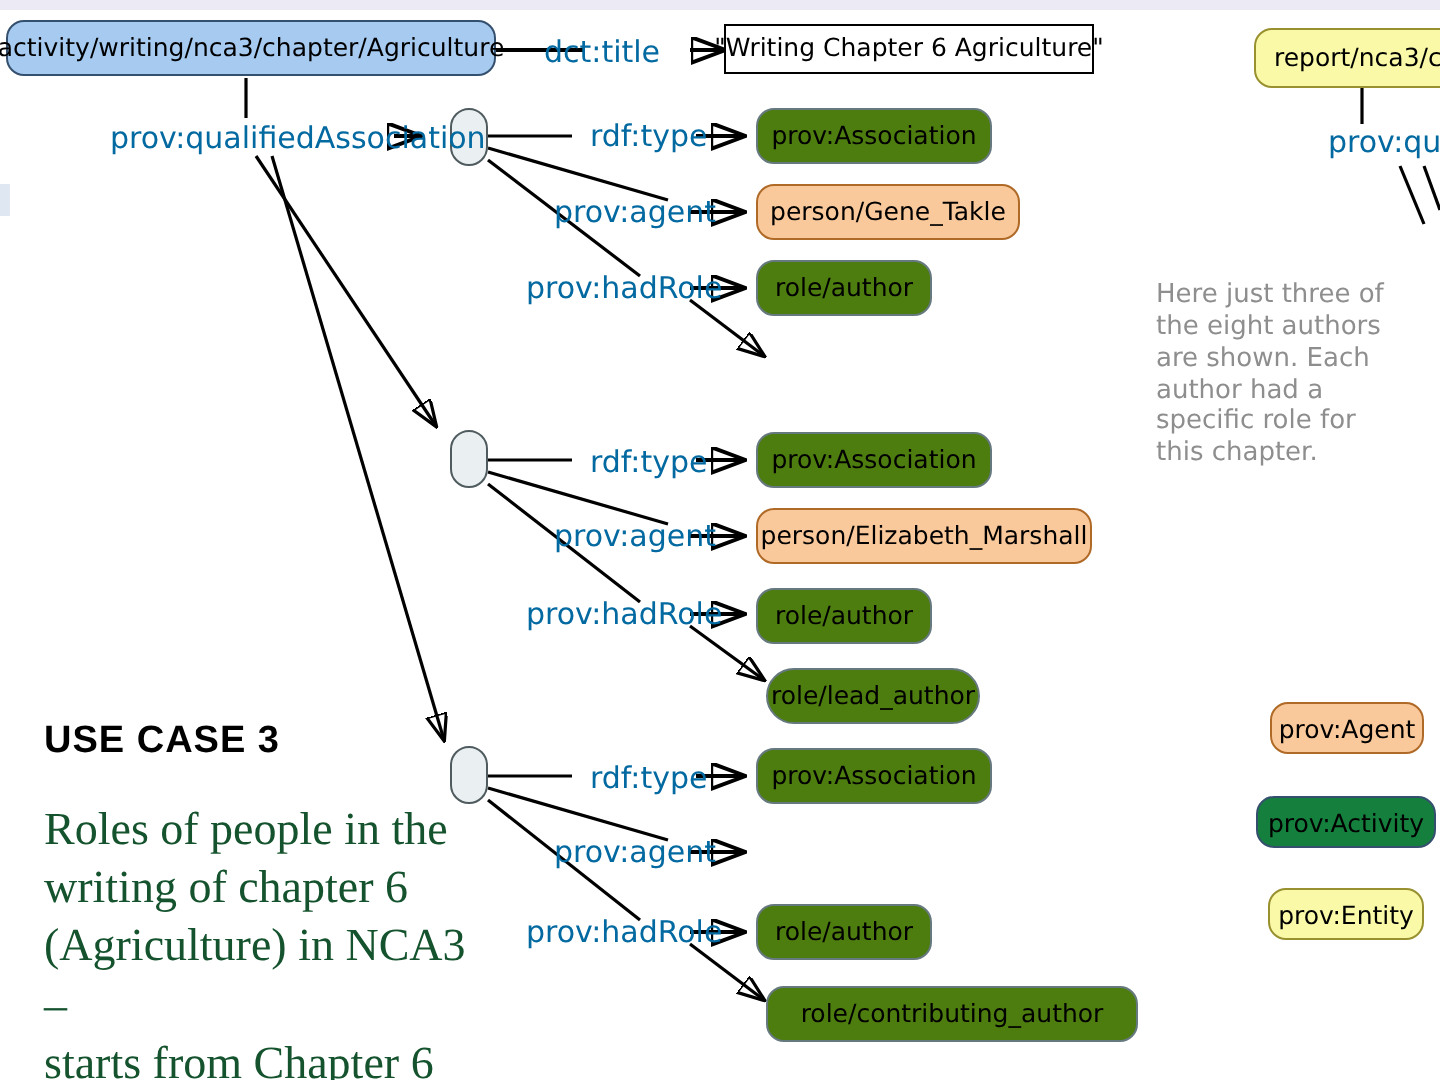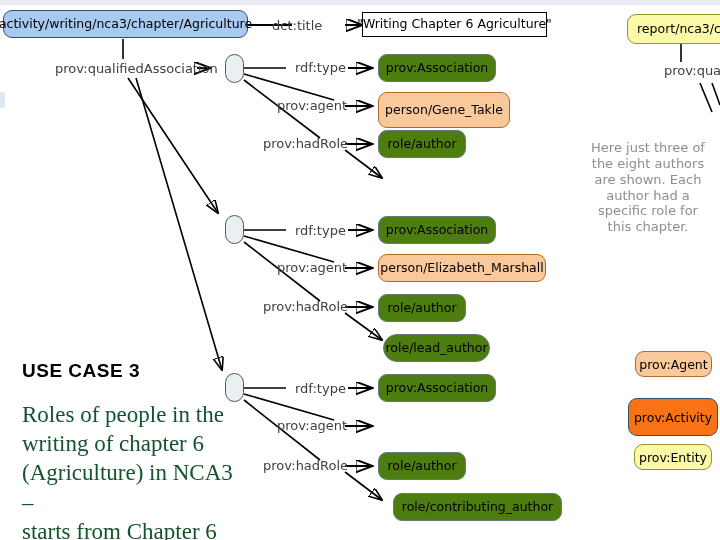--- a/index.html
+++ b/index.html
@@ -77,22 +77,22 @@
     width: 19px;
     height: 29px;
     border: 1px solid #4f5b5f;
     border-radius: 10px;
     background: #eaeff1;
   }
 
   
   .edge-label {
     position: absolute;
-    font-size: 13px;
-    color: #404040;
+    font-size: 15px;
+    color: #0369a1;
     white-space: nowrap;
     line-height: 1;
   }
 
   
   .note {
     position: absolute;
     font-size: 13px;
     line-height: 1.22;
     color: #8e8e8e;
@@ -189,61 +189,61 @@
 
   <div class="node literal" style="left:362px; top:12px; width:185px; height:25px;">"Writing Chapter 6 Agriculture"</div>
 
   <div class="node entity" style="left:627px; top:14px; width:120px; height:30px; justify-content:flex-start;">report/nca3/chapt</div>
 
   <div class="blanknode" style="left:225px; top:54px;"></div>
   <div class="blanknode" style="left:225px; top:215px;"></div>
   <div class="blanknode" style="left:225px; top:373px;"></div>
 
   <div class="node generic" style="left:378px; top:54px; width:118px; height:28px;">prov:Association</div>
-  <div class="node agent" style="left:378px; top:92px; width:132px; height:36px;">person/Gene_Takle</div>
+  <div class="node agent" style="left:378px; top:92px; width:132px; height:28px;">person/Gene_Takle</div>
   <div class="node generic" style="left:378px; top:130px; width:88px; height:28px;">role/author</div>
 
   <div class="node generic" style="left:378px; top:216px; width:118px; height:28px;">prov:Association</div>
   <div class="node agent" style="left:378px; top:254px; width:168px; height:28px;">person/Elizabeth_Marshall</div>
   <div class="node generic" style="left:378px; top:294px; width:88px; height:28px;">role/author</div>
   <div class="node generic" style="left:383px; top:334px; width:107px; height:28px;border-radius:14px;">role/lead_author</div>
 
   <div class="node generic" style="left:378px; top:374px; width:118px; height:28px;">prov:Association</div>
   <div class="node generic" style="left:378px; top:452px; width:88px; height:28px;">role/author</div>
-  <div class="node generic" style="left:383px; top:493px; width:169px; height:28px;margin-left:10px;">role/contributing_author</div>
+  <div class="node generic" style="left:383px; top:493px; width:186px; height:28px;">role/contributing_author</div>
 
   <div class="edge-label" style="left:272px; top:19px;">dct:title</div>
 
   <div class="edge-label" style="left:55px; top:62px;">prov:qualifiedAssociation</div>
 
   <div class="edge-label" style="left:664px; top:64px;">prov:qualified</div>
 
   <div class="edge-label" style="left:295px; top:61px;">rdf:type</div>
   <div class="edge-label" style="left:277px; top:99px;">prov:agent</div>
   <div class="edge-label" style="left:263px; top:137px;">prov:hadRole</div>
 
   <div class="edge-label" style="left:295px; top:224px;">rdf:type</div>
   <div class="edge-label" style="left:277px; top:261px;">prov:agent</div>
   <div class="edge-label" style="left:263px; top:300px;">prov:hadRole</div>
 
   <div class="edge-label" style="left:295px; top:382px;">rdf:type</div>
   <div class="edge-label" style="left:277px; top:419px;">prov:agent</div>
   <div class="edge-label" style="left:263px; top:459px;">prov:hadRole</div>
 
-  <div class="note" style="left:578px; top:140px; width:140px;text-align:center;">Here just three of
+  <div class="note" style="left:578px; top:140px; width:140px;">Here just three of
 the eight authors
 are shown. Each
 author had a
 specific role for
 this chapter.</div>
 
   <div class="usecase-title" style="left:22px; top:360px;">USE CASE 3</div>
   <div class="usecase-body" style="left:22px; top:400px; width:215px;">Roles of people in the
 writing of chapter 6
 (Agriculture) in NCA3 –
 starts from Chapter 6
 writing as an activity</div>
 
   <div class="legend-item" style="left:635px; top:351px; width:77px; height:26px; background:#fac99b; border-color:#b06a28;">prov:Agent</div>
-  <div class="legend-item" style="left:628px; top:398px; width:90px; height:38px; background:#f97316; border-color:#35506e;">prov:Activity</div>
+  <div class="legend-item" style="left:628px; top:398px; width:90px; height:26px; background:#15803d; border-color:#35506e;">prov:Activity</div>
   <div class="legend-item" style="left:634px; top:444px; width:78px; height:26px; background:#f9f9a8; border-color:#999030;">prov:Entity</div>
 
 </div>
 
 </body></html>

